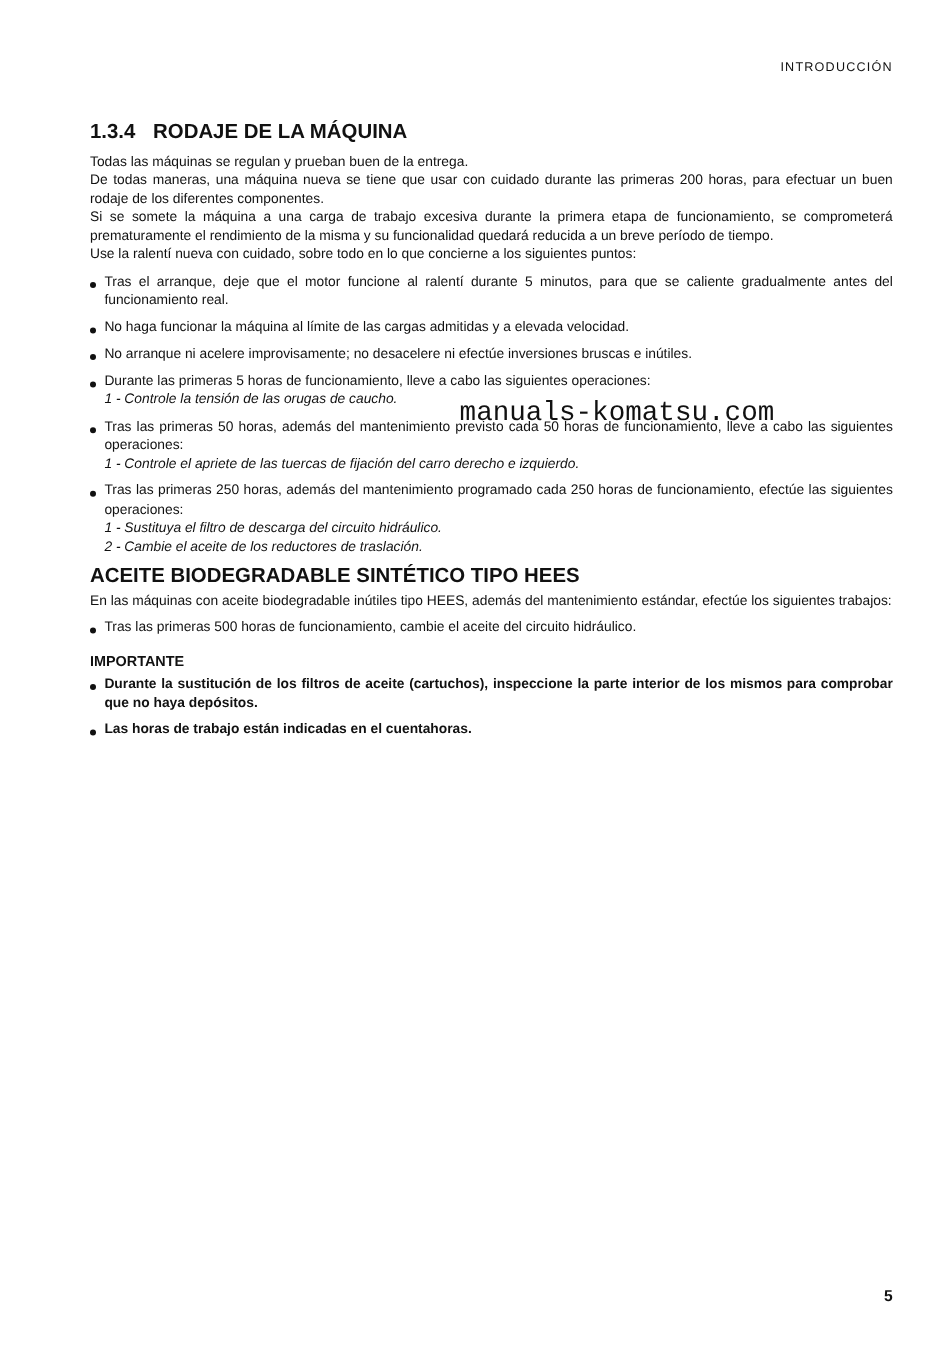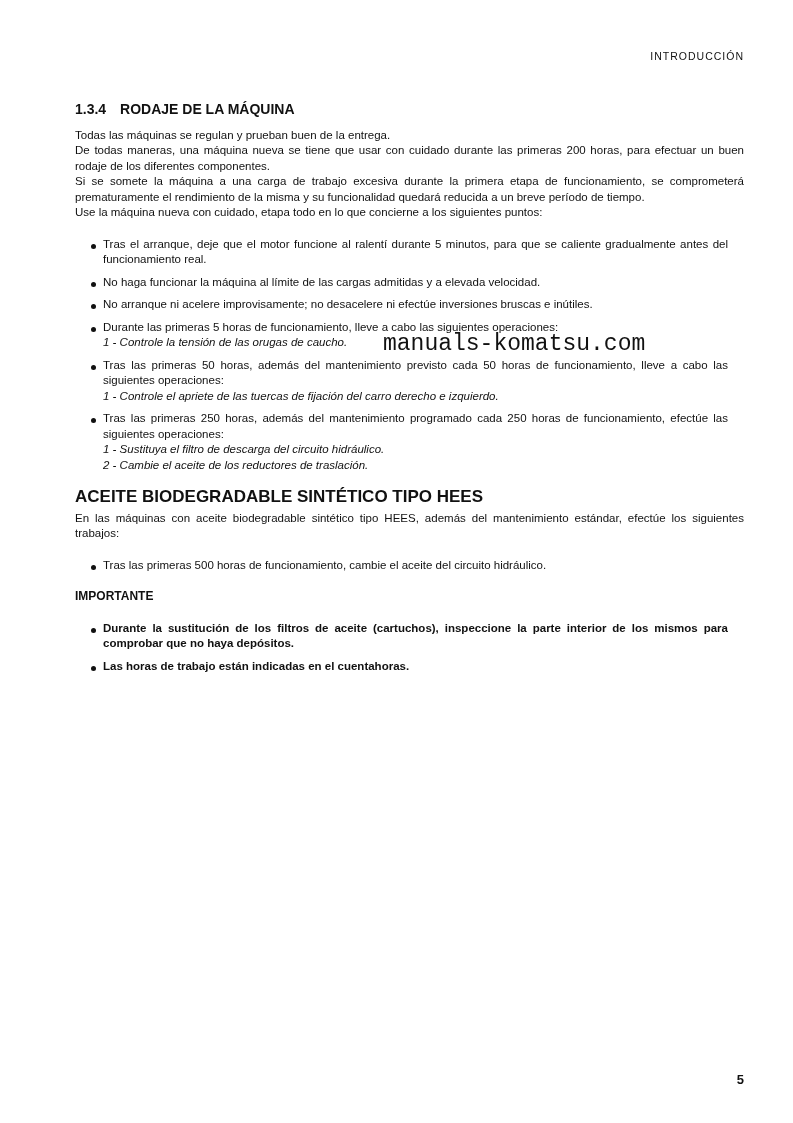--- a/index.html
+++ b/index.html
@@ -1,23 +1,23 @@
 <!DOCTYPE html>
 <html><head>
   <meta charset="utf-8">
   <style>
     html, body { margin: 0; padding: 0; background: #ffffff; }
     body { width: 793px; height: 1123px; position: relative; overflow: hidden;
            font-family: "Liberation Sans", sans-serif; color: #111; }
     .running-head { position: absolute; top: 50px; right: 49px; font-size: 10.5px; letter-spacing: 1px; }
     .content { position: absolute; left: 75px; top: 102px; width: 669px; font-size: 11.5px; line-height: 15.5px; }
-    h1 { font-size: 14px; font-weight: bold; margin: 0 0 10px 0; letter-spacing: 0; }
+    h1 { font-size: 17px; font-weight: bold; margin: 0 0 10px 0; letter-spacing: 0; }
     h1 .num { margin-right: 10px; }
     p { margin: 0; text-align: justify; }
-    .bullets { list-style: none; margin: 16px; padding: 0; }
+    .bullets { list-style: none; margin: 0; padding: 0; }
     .bullets li { position: relative; padding-left: 12px; margin-top: 7px; text-align: justify; }
     .bullets li::before { content: ""; position: absolute; left: 0; top: 7px; width: 5px; height: 5px; border-radius: 50%; background: #111; }
     .sub { display: block; font-style: italic; }
     h2 { font-size: 17px; font-weight: bold; margin: 8px 0 6px 0; }
     .important-title { font-size: 12px; font-weight: bold; margin: 12px 0 0 0; }
     .important li { font-weight: bold; margin-top: 4px; }
     .important li + li { margin-top: 7px; }
     .watermark { position: absolute; left: 383px; top: 331px; font-size: 23px; color: #111; font-family: Liberation Mono, monospace; }
     .page-number { position: absolute; right: 49px; top: 1072px; font-size: 13px; font-weight: bold; }
   </style>
@@ -28,21 +28,21 @@
 
 <div class="content">
   <h1>
     <span class="num">1.3.4</span>
     <span>RODAJE DE LA MÁQUINA</span>
   </h1>
 
   <p>Todas las máquinas se regulan y prueban buen de la entrega.</p>
   <p>De todas maneras, una máquina nueva se tiene que usar con cuidado durante las primeras 200 horas, para efectuar un buen rodaje de los diferentes componentes.</p>
   <p>Si se somete la máquina a una carga de trabajo excesiva durante la primera etapa de funcionamiento, se comprometerá prematuramente el rendimiento de la misma y su funcionalidad quedará reducida a un breve período de tiempo.</p>
-  <p>Use la máquina nueva con cuidado, etapa todo en lo que concierne a los siguientes puntos:</p>
+  <p>Use la ralentí nueva con cuidado, sobre todo en lo que concierne a los siguientes puntos:</p>
 
   <ul class="bullets">
     <li><span>Tras el arranque, deje que el motor funcione al ralentí durante 5 minutos, para que se caliente gradualmente antes del funcionamiento real.</span></li>
     <li><span>No haga funcionar la máquina al límite de las cargas admitidas y a elevada velocidad.</span></li>
     <li><span>No arranque ni acelere improvisamente; no desacelere ni efectúe inversiones bruscas e inútiles.</span></li>
     <li>
       <span>Durante las primeras 5 horas de funcionamiento, lleve a cabo las siguientes operaciones:</span>
       <span class="sub">1 - Controle la tensión de las orugas de caucho.</span>
     </li>
     <li>
@@ -50,21 +50,21 @@
       <span class="sub">1 - Controle el apriete de las tuercas de fijación del carro derecho e izquierdo.</span>
     </li>
     <li>
       <span>Tras las primeras 250 horas, además del mantenimiento programado cada 250 horas de funcionamiento, efectúe las siguientes operaciones:</span>
       <span class="sub">1 - Sustituya el filtro de descarga del circuito hidráulico.</span>
       <span class="sub">2 - Cambie el aceite de los reductores de traslación.</span>
     </li>
   </ul>
 
   <h2>ACEITE BIODEGRADABLE SINTÉTICO TIPO HEES</h2>
-  <p>En las máquinas con aceite biodegradable sintético tipo HEES, además del mantenimiento estándar, efectúe los siguientes trabajos:</p>
+  <p>En las máquinas con aceite biodegradable inútiles tipo HEES, además del mantenimiento estándar, efectúe los siguientes trabajos:</p>
   <ul class="bullets">
     <li>Tras las primeras 500 horas de funcionamiento, cambie el aceite del circuito hidráulico.</li>
   </ul>
 
   <div class="important-title">IMPORTANTE</div>
   <ul class="bullets important">
     <li>
       <span>Durante la sustitución de los filtros de aceite (cartuchos), inspeccione la parte interior de los mismos para comprobar que no haya depósitos.</span>
     </li>
     <li><span>Las horas de trabajo están indicadas en el cuentahoras.</span></li>

